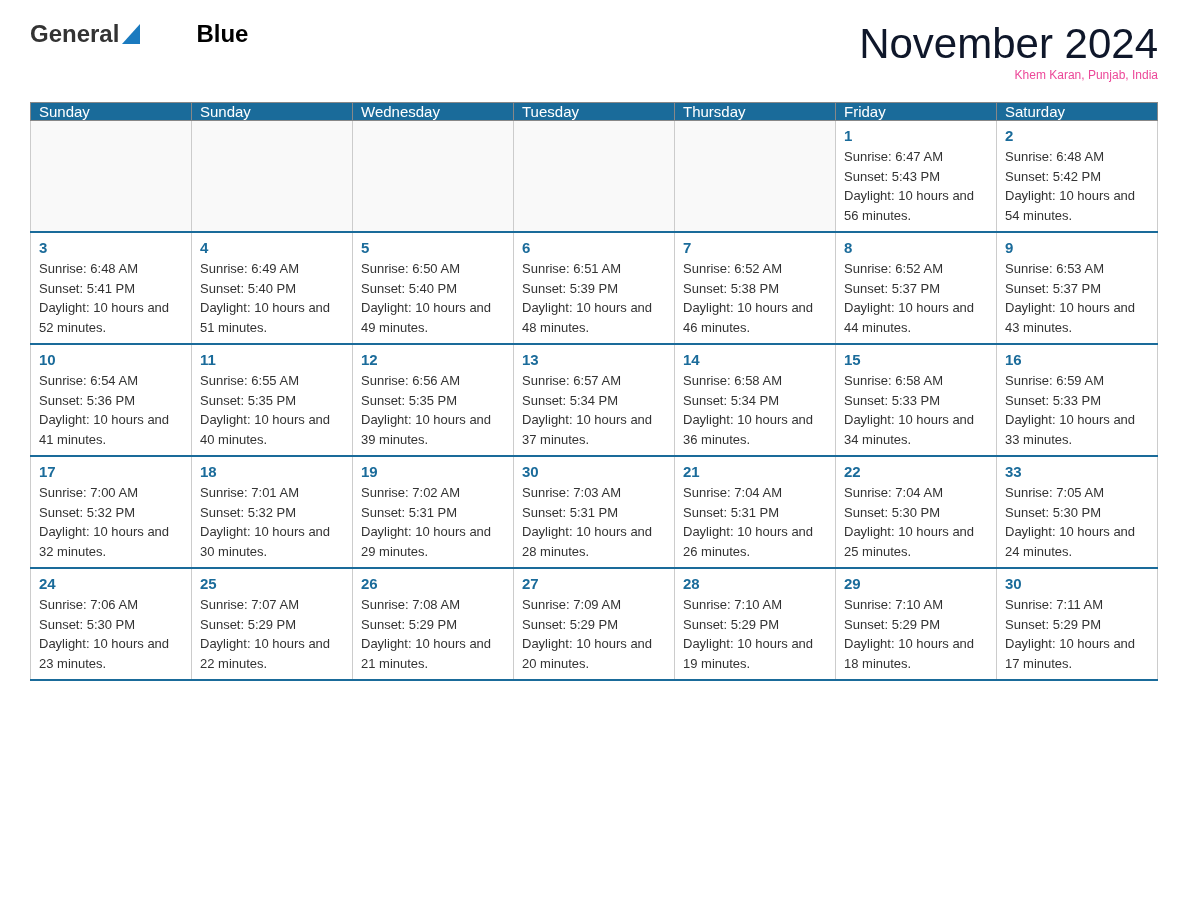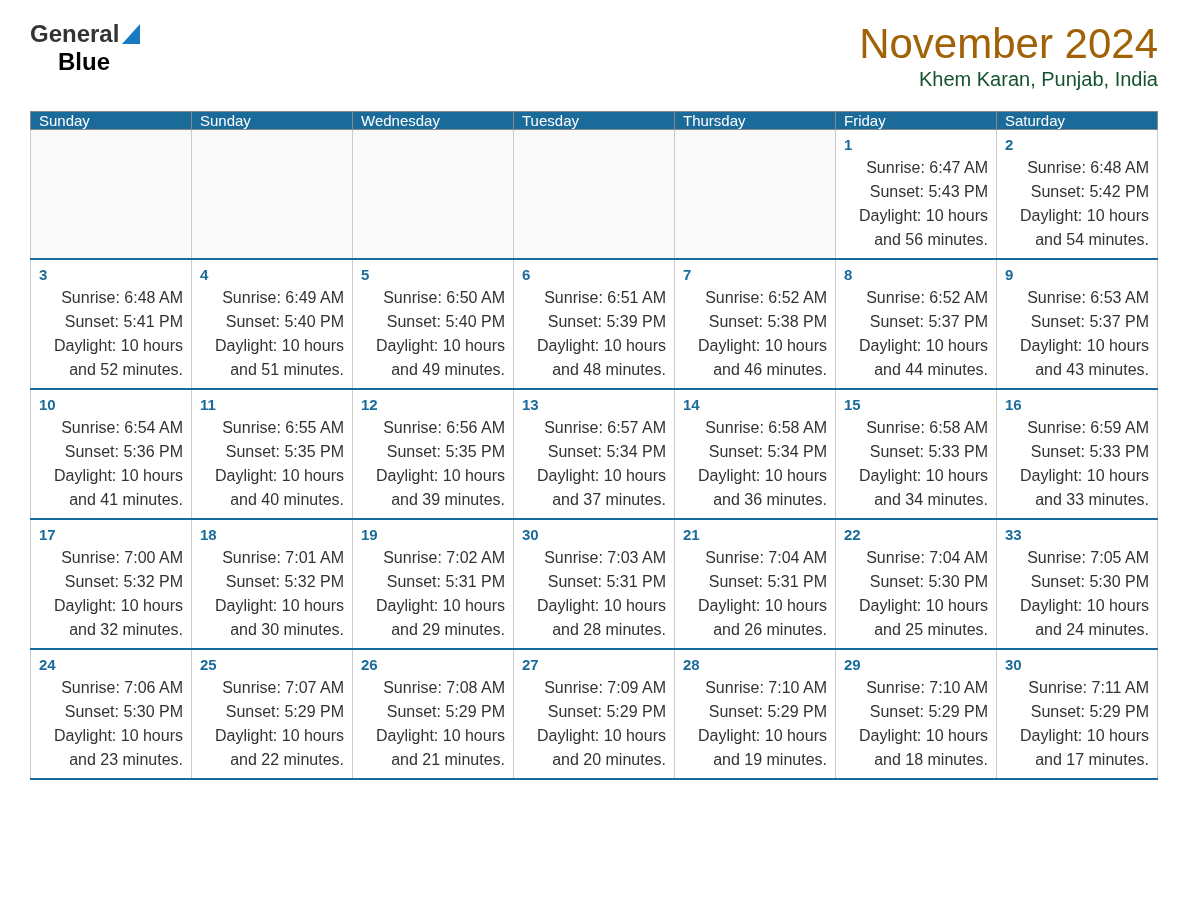--- a/index.html
+++ b/index.html
@@ -10,39 +10,40 @@
       color: #333;
     }
     .header {
       display: flex;
       justify-content: space-between;
       align-items: flex-start;
       margin-bottom: 20px;
     }
     .logo {
       display: flex;
-      flex-direction: column;
+      flex-direction: row;
       align-items: flex-start;
+      gap: 28px;
     }
     .logo-line1 {
       display: flex;
       align-items: center;
     }
     .title-block {
       text-align: right;
     }
     .title-block h1 {
       font-size: 42px;
       font-weight: normal;
-      color: #a16207;
+      color: #0f172a;
     }
     .title-block h2 {
-      font-size: 20px;
+      font-size: 12px;
       font-weight: normal;
-      color: #14532d;
+      color: #ec4899;
     }
     .calendar {
       width: 100%;
       border-collapse: collapse;
       border: 1px solid #aaa;
     }
     .calendar thead tr th {
       background-color: #1a6b9a;
       color: #fff;
       font-size: 15px;
@@ -66,23 +67,22 @@
     }
     .day-number {
       font-size: 15px;
       font-weight: bold;
       color: #1a6b9a;
       display: block;
       margin-bottom: 3px;
     }
     .day-info {
       color: #333;
-      font-size: 16px;
+      font-size: 13px;
       line-height: 1.5;
-      text-align: right;
     }
     .calendar tbody tr {
       border-bottom: 2px solid #1a6b9a;
     }
   </style>
 </head>
 <body>
 
 <div class="header">
   <div class="logo">

